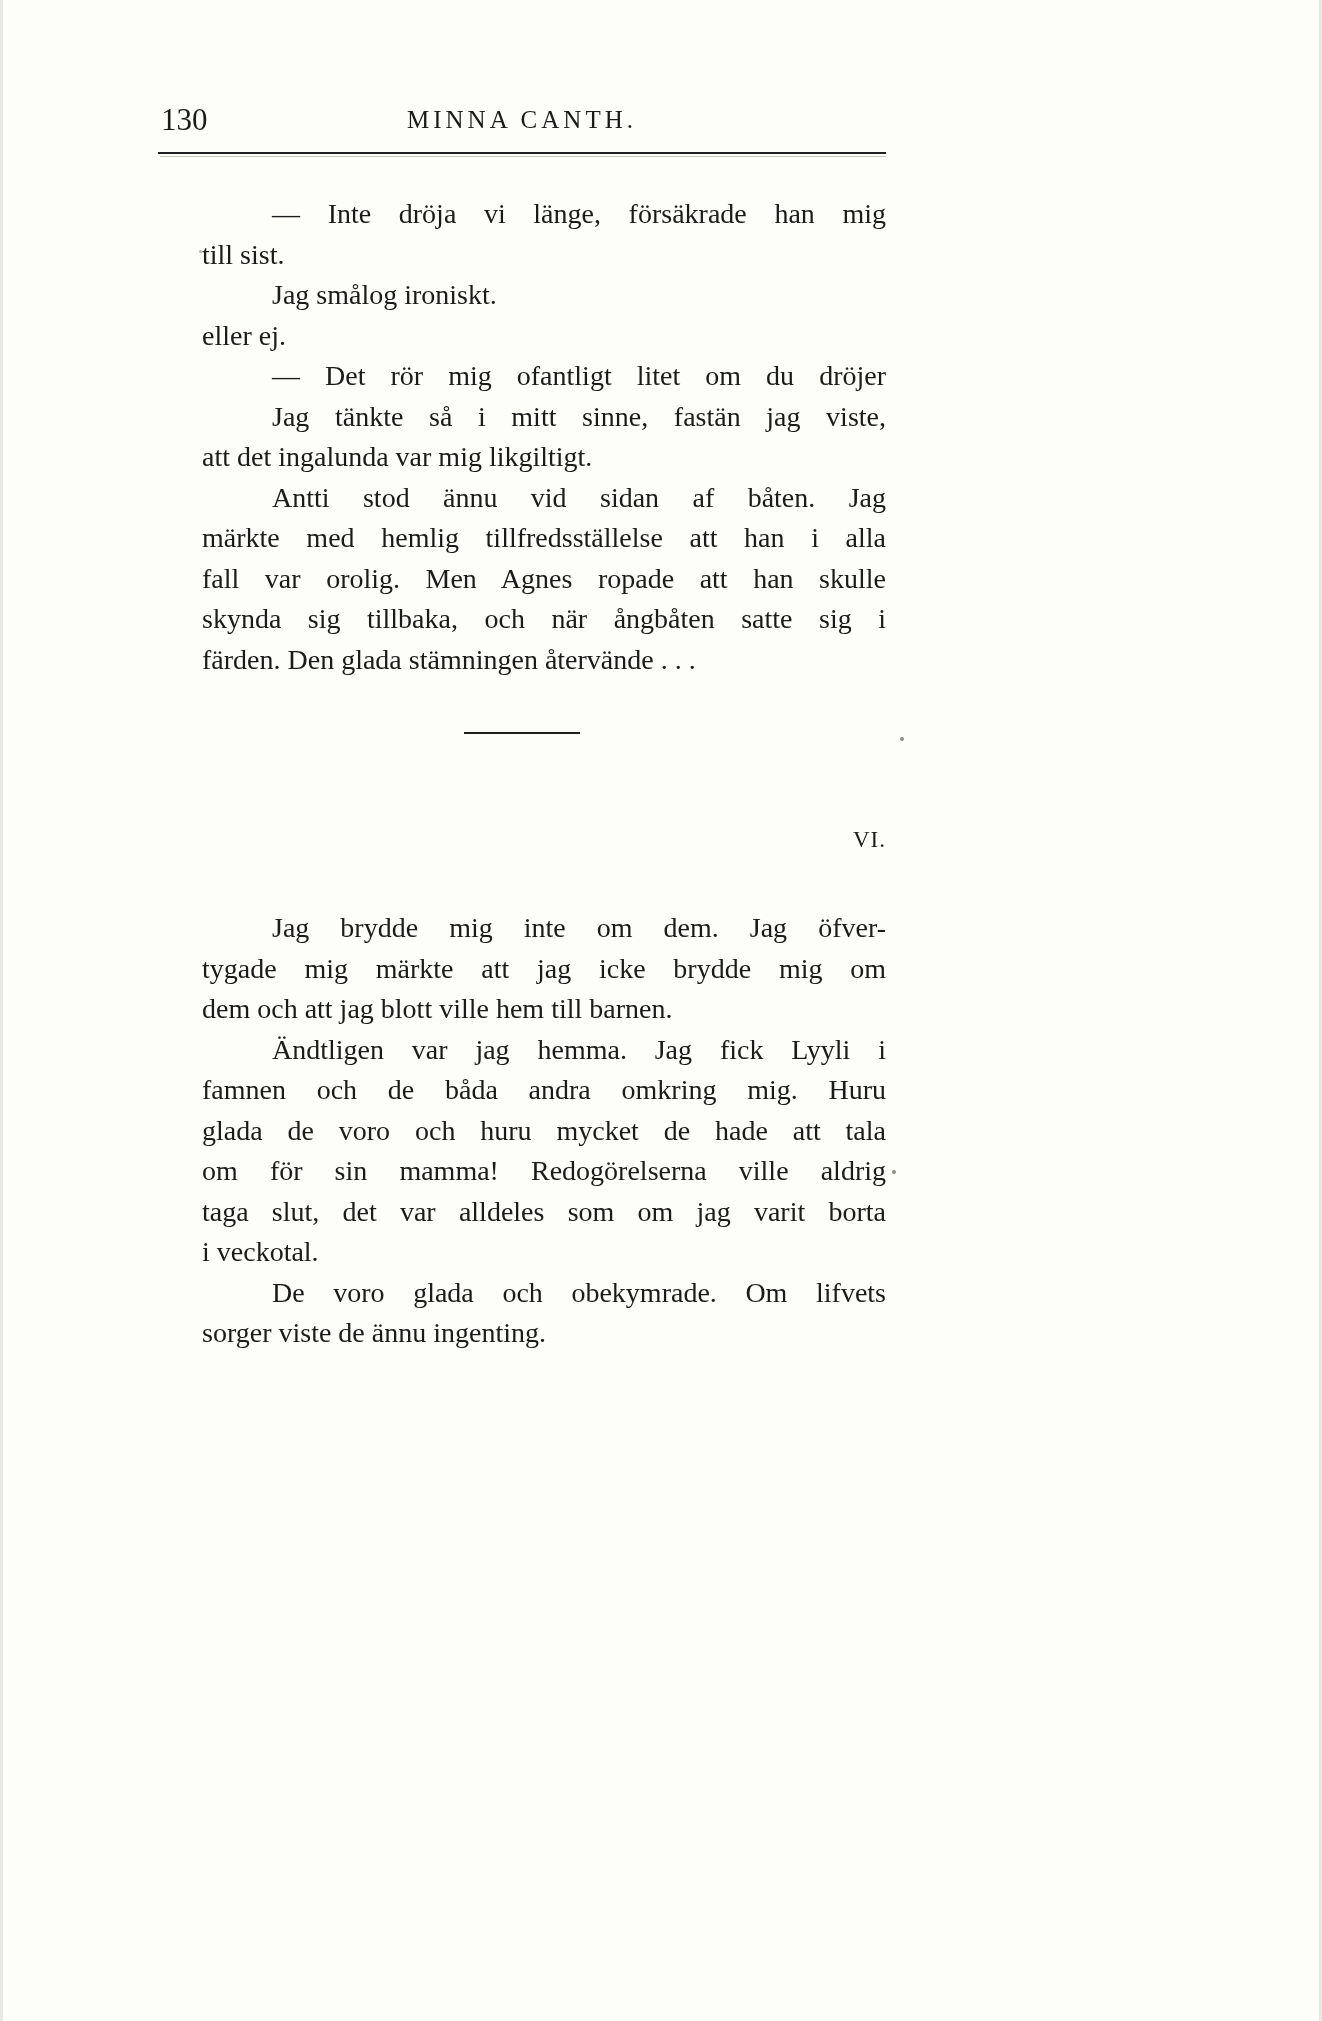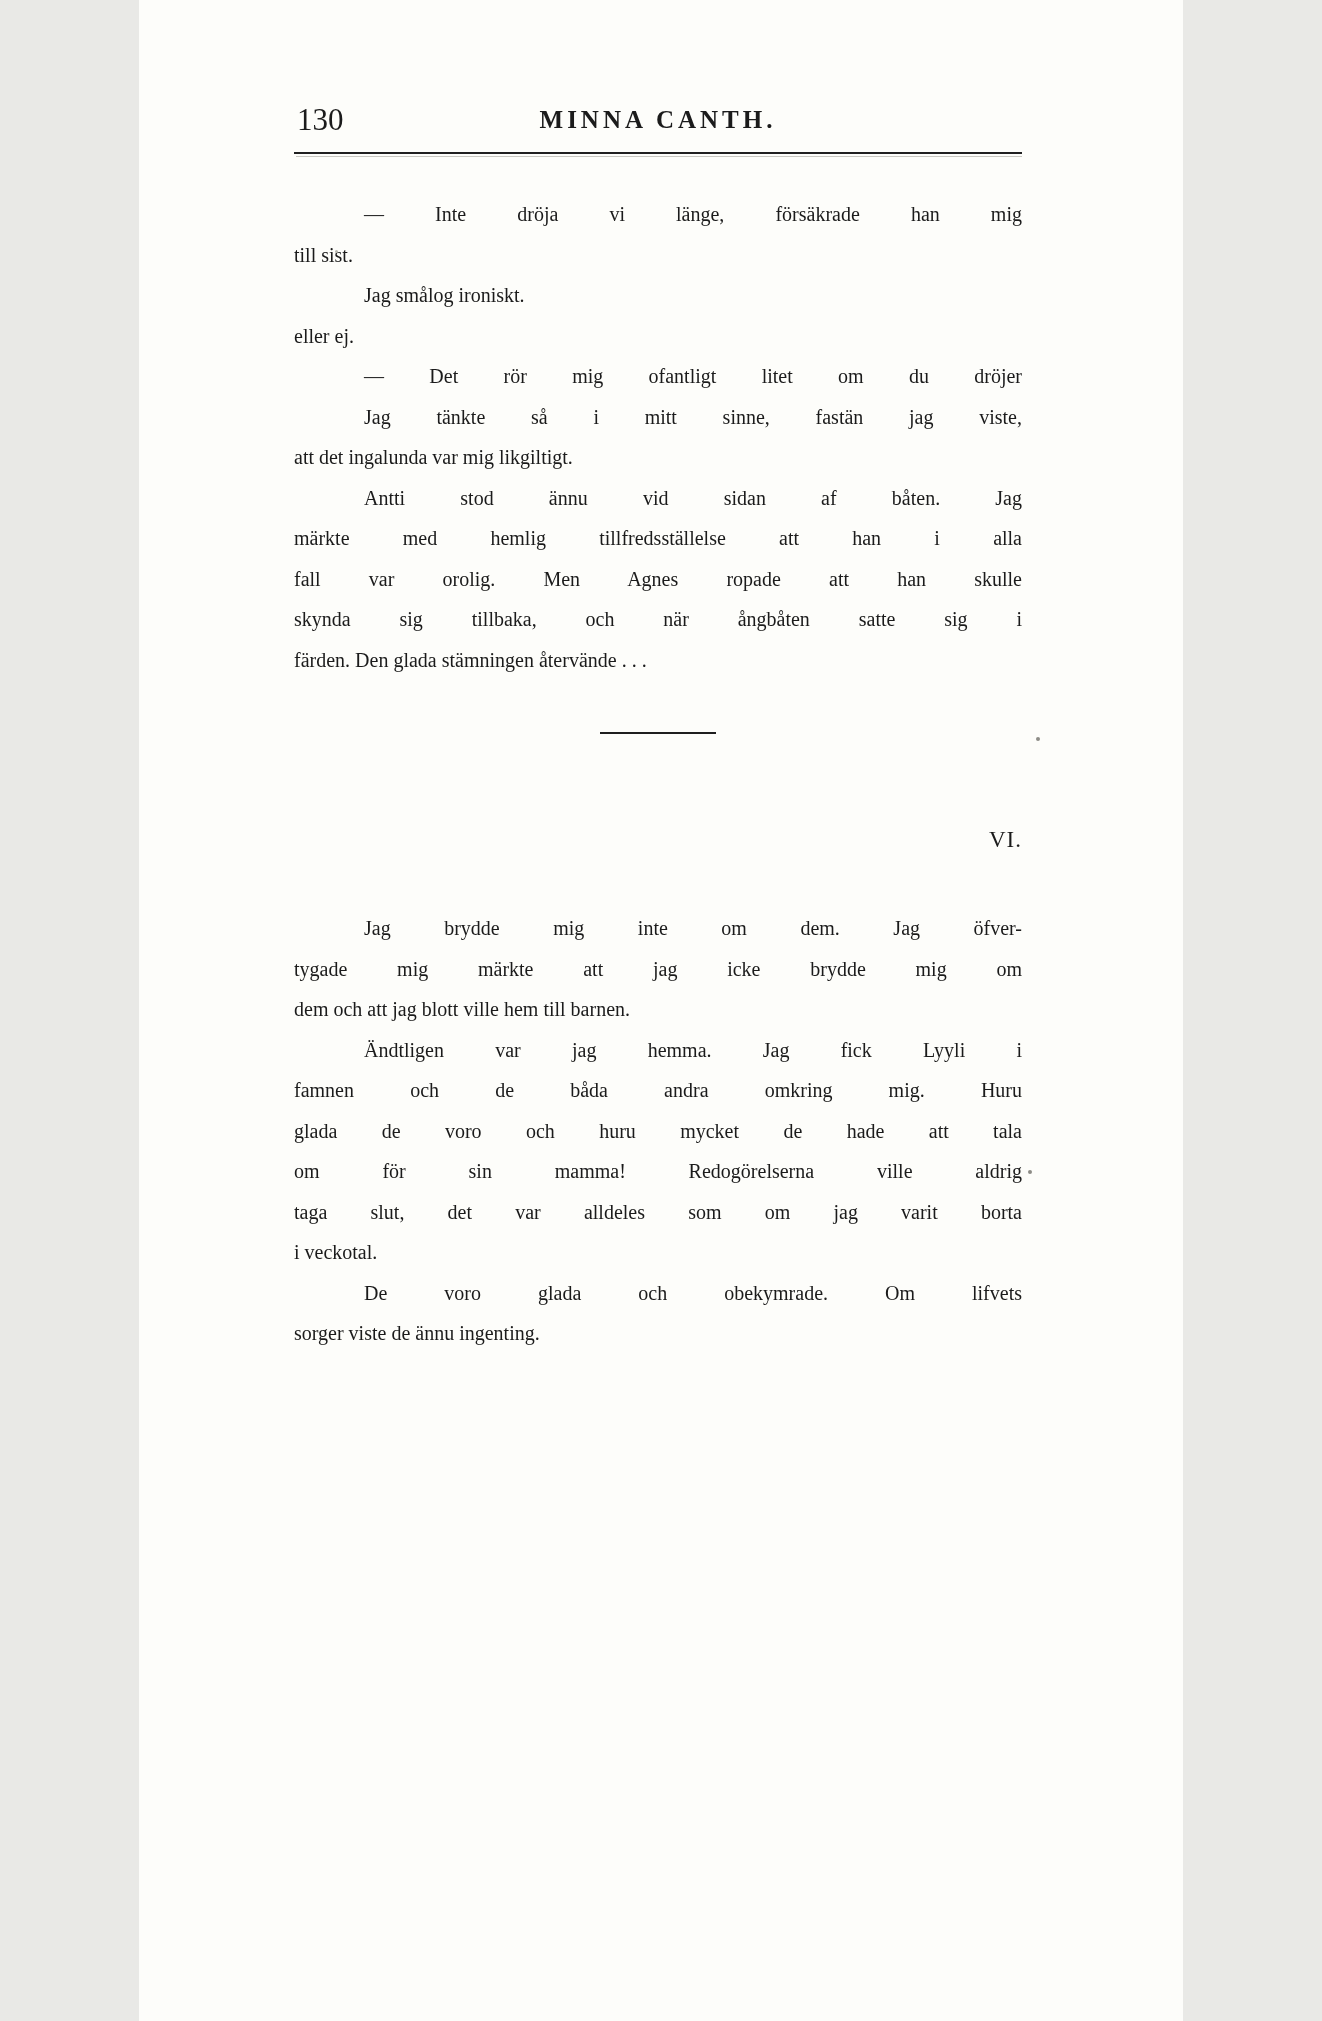--- a/index.html
+++ b/index.html
@@ -2,21 +2,21 @@
 <html><head>
 <meta charset="utf-8">
 <style>
   html, body {
     margin: 0;
     padding: 0;
     background: #e9e9e6;
   }
   .page {
     position: relative;
-    width: 1044px;
+    width: 1316px;
     height: 2021px;
     margin: 0 auto;
     background: #fdfdfa;
     font-family: "Liberation Serif", "DejaVu Serif", serif;
     color: #1b1b1b;
     overflow: hidden;
   }
   .column {
     position: absolute;
     left: 155px;
@@ -32,40 +32,40 @@
     left: 3px;
     bottom: 0;
     font-size: 31px;
     line-height: 40px;
   }
   .running-title {
     text-align: center;
     font-size: 25px;
     letter-spacing: 4px;
     line-height: 40px;
-    font-weight: bold;
   }
   .header-rule {
     margin-top: 12px;
     height: 2px;
     background: #202020;
     position: relative;
   }
   .header-rule::after {
     content: "";
     position: absolute;
     left: 2px;
     right: 0;
     top: 4px;
     height: 1px;
     background: #c9c8c2;
   }
   .text-section {
-    font-size: 20px;
+    font-size: 28px;
     line-height: 40.5px;
+    margin-left: 44px;
   }
   .section-1 { margin-top: 40px; }
   .section-2 { margin-top: 46px; }
   .paragraph { margin: 0; }
   .line {
     text-align: justify;
     text-align-last: justify;
   }
   .line.last {
     text-align-last: left;

